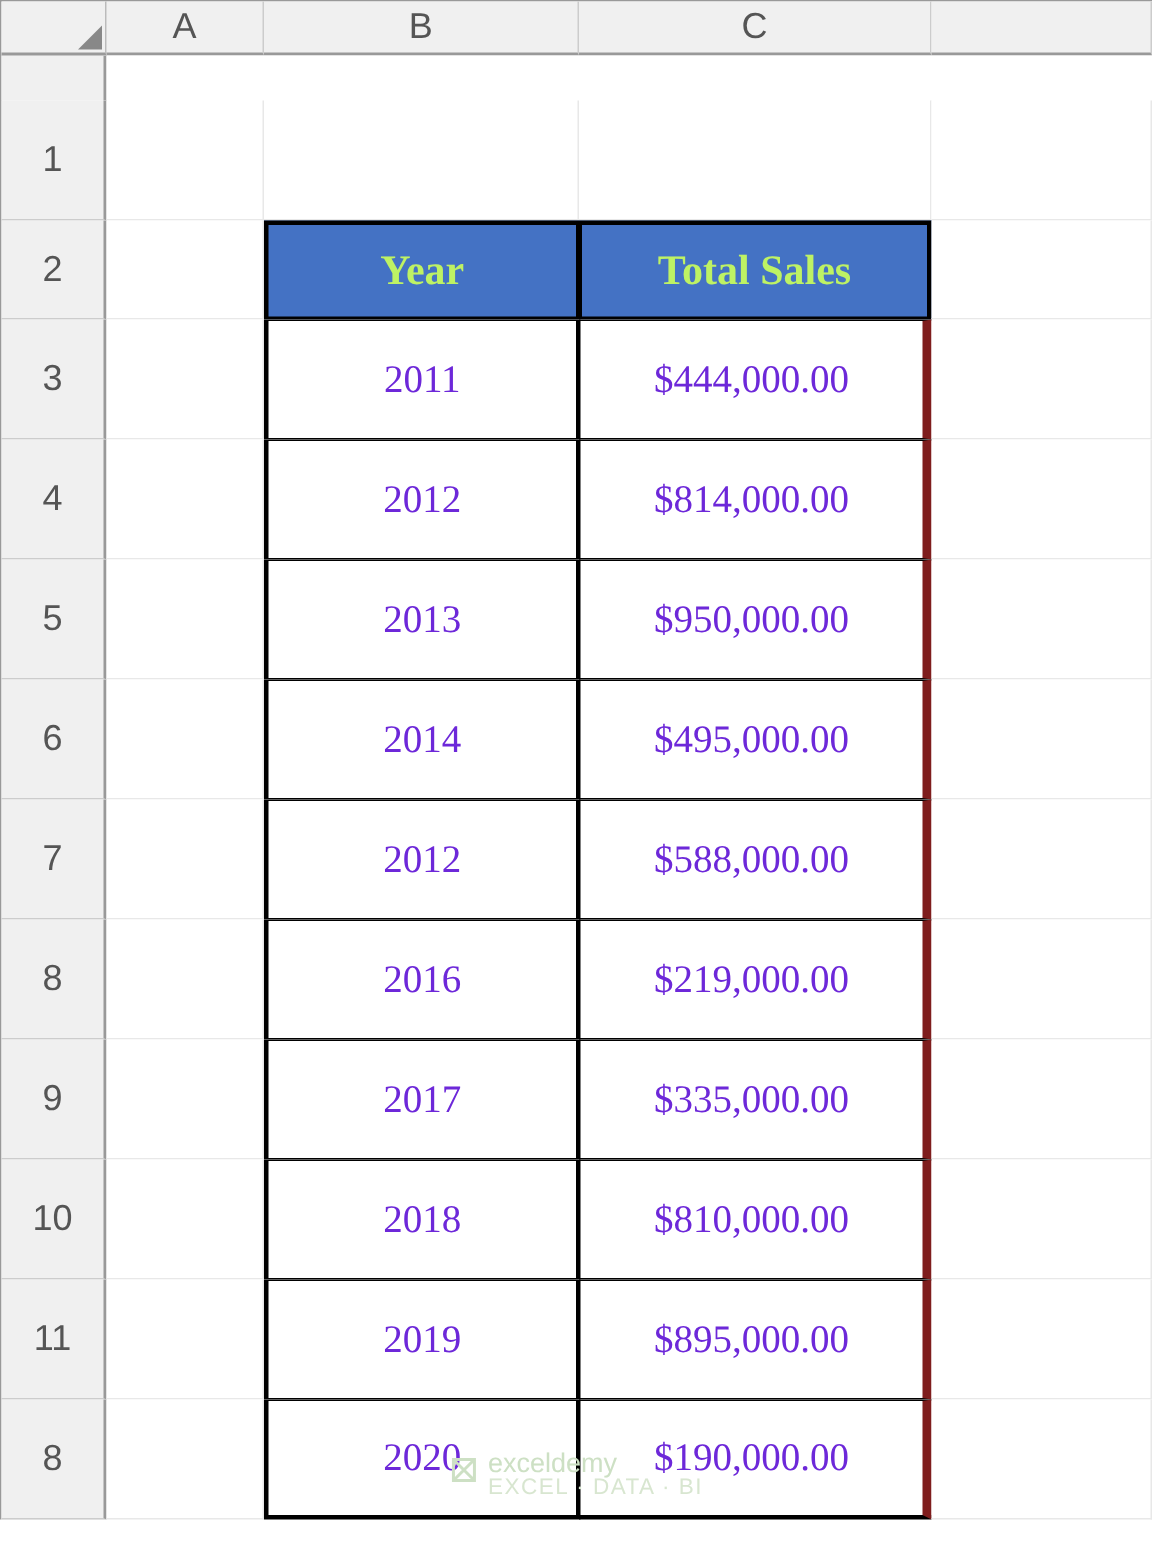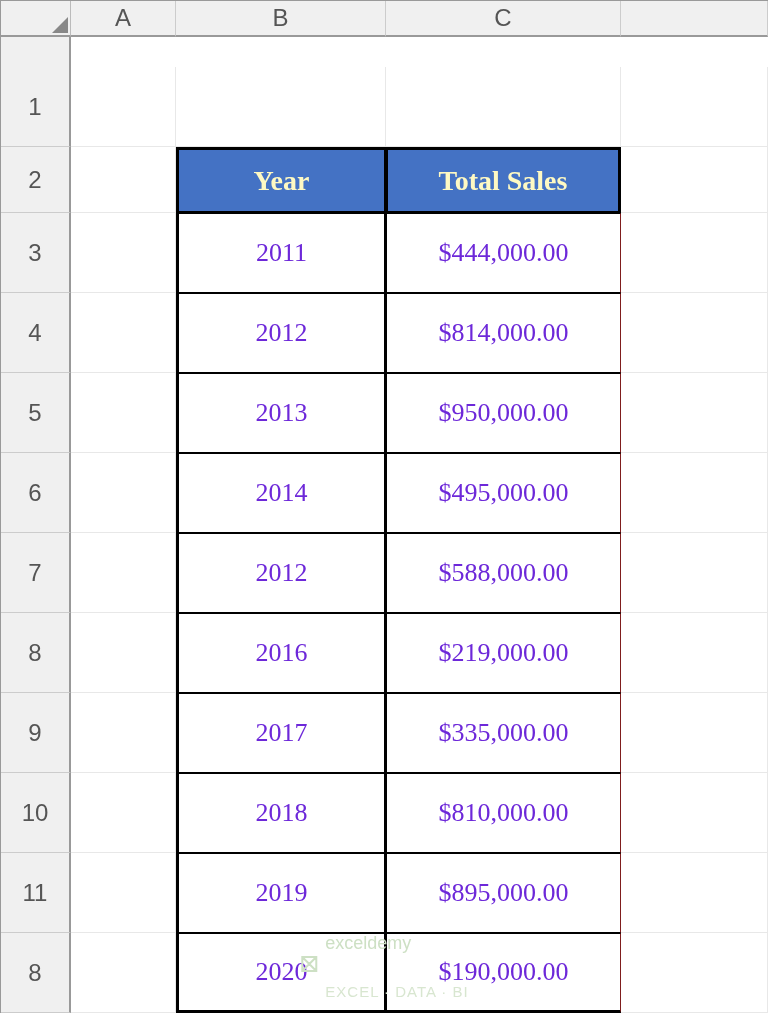--- a/index.html
+++ b/index.html
@@ -65,21 +65,21 @@
       background: #fff;
       display: flex;
       align-items: center;
       justify-content: center;
       font-size: 26px;
       color: #6d28d9;
       font-family: 'Times New Roman', serif;
     }
     .table-header {
       background: #4472c4;
-      color: #fef9c3;
+      color: #bef264;
       font-weight: bold;
       font-size: 28px;
       border: 2px solid #000;
     }
     .table-header.first {
       border-left: 3px solid #000;
       border-top: 3px solid #000;
       border-right: 2px solid #000;
     }
     .table-header.last {
@@ -87,21 +87,21 @@
       border-top: 3px solid #000;
     }
     .data-cell {
       border: 1px solid #000;
     }
     .data-cell.left {
       border-left: 3px solid #000;
       border-right: 2px solid #000;
     }
     .data-cell.right {
-      border-right: 1px solid #7f1d1d;
+      border-right: 6px solid #7f1d1d;
     }
     .data-cell.bottom {
       border-bottom: 3px solid #000;
     }
     .watermark {
       position: absolute;
       bottom: 30px;
       left: 50%;
       transform: translateX(-50%);
       display: flex;
@@ -113,21 +113,20 @@
     }
     .watermark-sub {
       font-size: 15px;
       letter-spacing: 1px;
       color: #d8e6d0;
     }
     .watermark-text {
       display: flex;
       flex-direction: column;
       line-height: 1;
-      gap: 32px;
     }
   </style>
 </head>
 <body>
 
 <div class="spreadsheet">
 
   <div class="corner-cell"></div>
   <div class="col-header">A</div>
   <div class="col-header">B</div>

